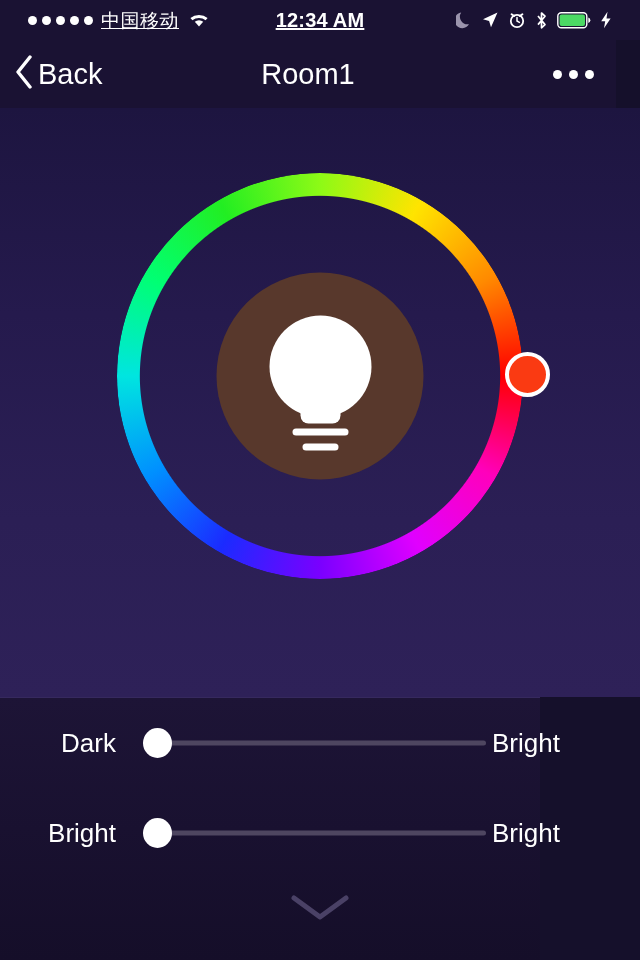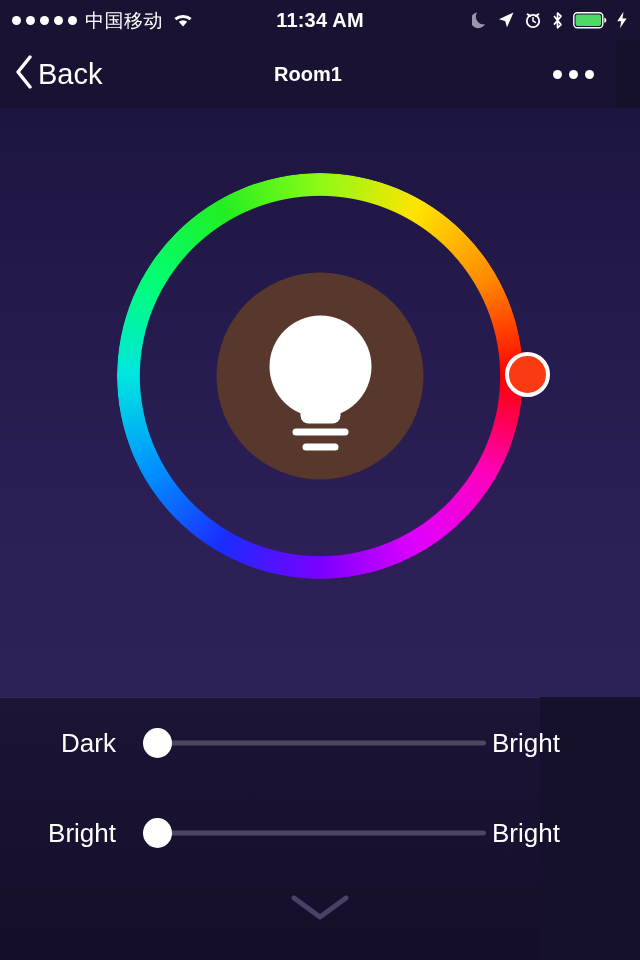--- a/index.html
+++ b/index.html
@@ -16,23 +16,24 @@
     background:#15102b;
     overflow:hidden;
   }
 
   
   .statusbar {
     position:absolute; left:0; top:0;
     width:640px; height:40px;
     background:#1a1233;
     display:flex; align-items:center;
-    padding:0 12px;
+    padding:0 28px;
     color:#ffffff;
     z-index:30;
+    text-decoration:underline;
   }
   .sb-left { display:flex; align-items:center; gap:8px; flex:1 1 0; }
   .sb-center { display:flex; align-items:center; justify-content:center; flex:0 0 auto; }
   .sb-right { display:flex; align-items:center; justify-content:flex-end; gap:9px; flex:1 1 0; }
 
   .signal-dots { display:flex; gap:5px; align-items:center; }
   .signal-dots i {
     display:block; width:9px; height:9px;
     border-radius:50%; background:#ffffff;
   }
@@ -59,21 +60,21 @@
   .nav-back {
     display:flex; align-items:center; gap:4px;
     padding-left:14px;
     flex:1 1 0;
     cursor:pointer;
   }
   .nav-back-label { font-size:29px; line-height:1; }
   .nav-title {
     position:absolute; left:0; right:0; top:0; bottom:0;
     display:flex; align-items:center; justify-content:center;
-    font-size:20px; font-weight:bold;
+    font-size:29px; font-weight:normal;
     pointer-events:none;
   }
   .nav-more {
     margin-left:auto; padding-right:22px;
     display:flex; gap:7px; align-items:center;
     z-index:2; cursor:pointer;
   }
   .nav-more i {
     display:block; width:9px; height:9px;
     border-radius:50%; background:#ffffff;
@@ -233,21 +234,21 @@
       <span class="carrier">中国移动</span>
       <span class="sb-icon">
         <svg width="24" height="18" viewBox="0 0 24 18">
           <path d="M12 15.6 L7.8 10.8 a6.4 6.4 0 0 1 8.4 0 Z" fill="#ffffff"></path>
           <path d="M3.4 7.0 a13.4 13.4 0 0 1 17.2 0 l-2.0 2.3 a10.4 10.4 0 0 0 -13.2 0 Z" fill="#ffffff"></path>
         </svg>
       </span>
     </div>
 
     <div class="sb-center">
-      <span class="sb-time">11:34 AM</span>
+      <span class="sb-time">12:34 AM</span>
     </div>
 
     <div class="sb-right">
       <span class="sb-icon">
         <svg width="16" height="18" viewBox="0 0 16 18">
           <path d="M13 13.2 A7.6 7.6 0 0 1 5.2 1.6 A7.8 7.8 0 1 0 13 13.2 Z" fill="#9b94ad"></path>
         </svg>
       </span>
       <span class="sb-icon">
         <svg width="18" height="18" viewBox="0 0 18 18">

